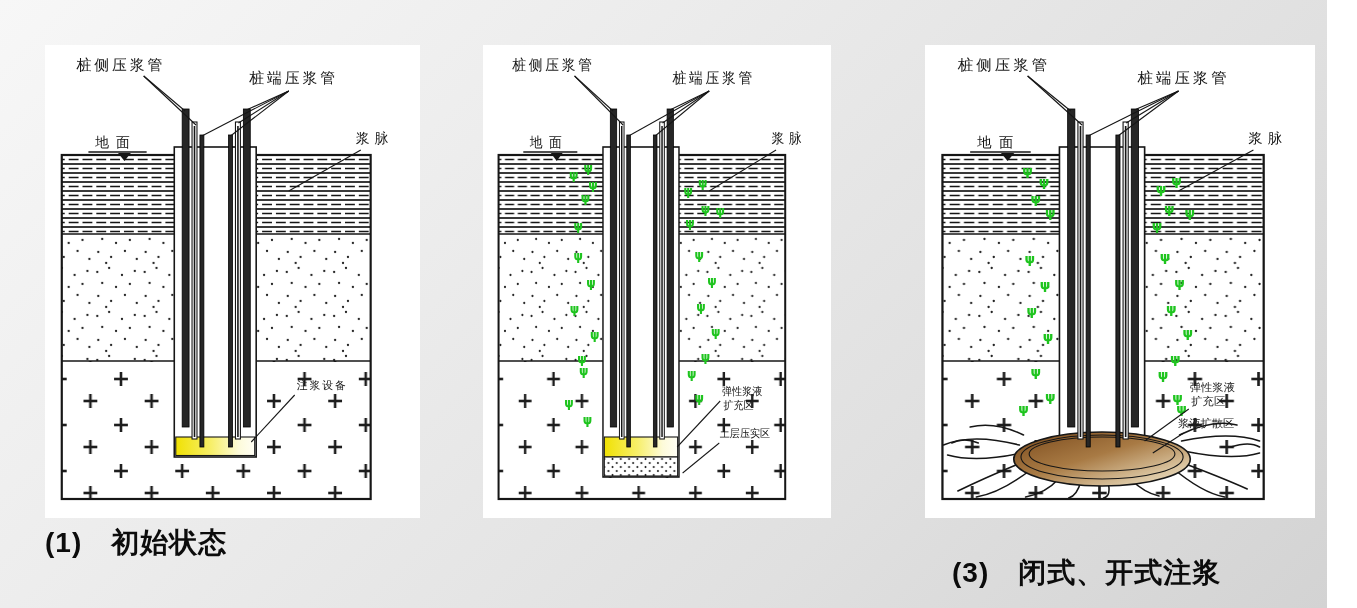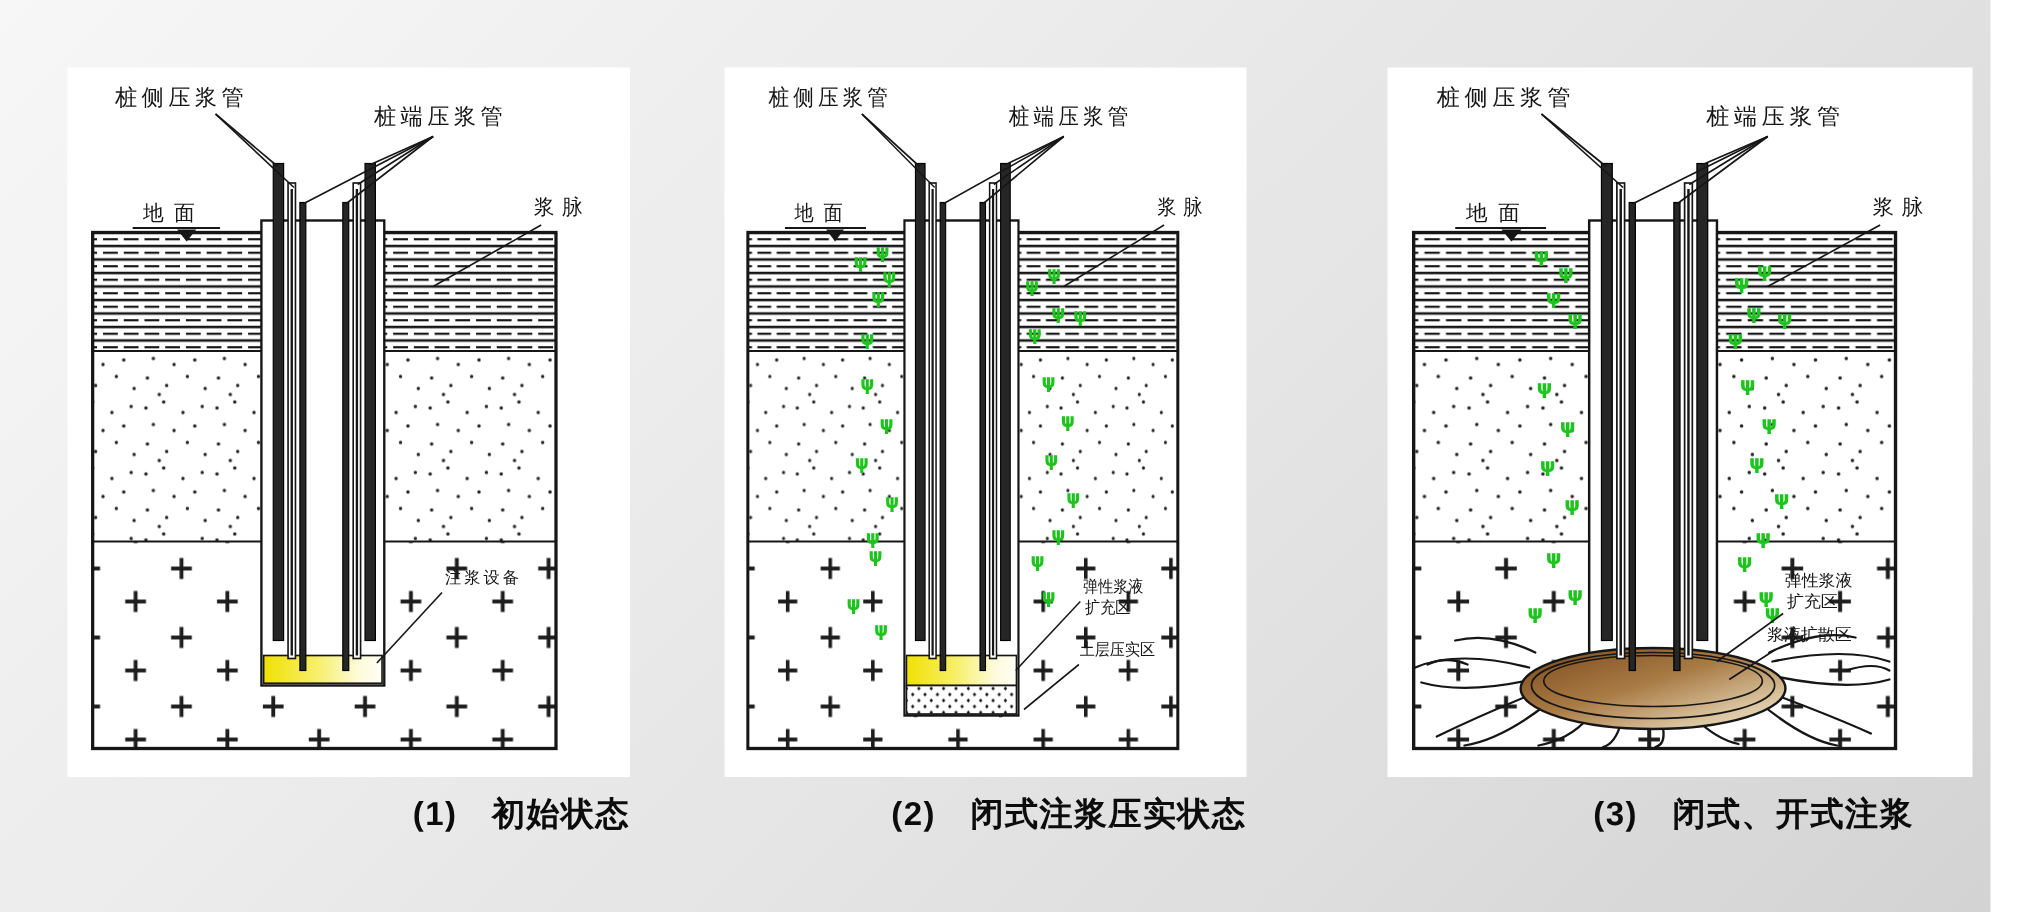--- a/index.html
+++ b/index.html
@@ -12,26 +12,26 @@
   }
   .panel{
     position:absolute;top:45px;height:473px;background:#ffffff;
   }
   #panel0{left:45px;width:375px;}
   #panel1{left:483px;width:348px;}
   #panel2{left:925px;width:390px;}
   .panel svg{width:100%;height:100%;display:block;}
   .caption{
     position:absolute;top:524px;height:38px;line-height:38px;
-    text-align:right;font-weight:bold;font-size:22px;color:#0c0c0c;
+    text-align:left;font-weight:bold;font-size:28px;color:#0c0c0c;
     font-family:"Liberation Sans",sans-serif;letter-spacing:1px;
   }
   #cap0{left:45px;width:375px;}
   #cap1{left:483px;width:348px;}
-  #cap2{left:886px;width:390px;}
+  #cap2{left:952px;width:390px;margin-top:30px;}
 </style>
 </head>
 <body>
 
 <div id="stage">
   <div class="panel" id="panel0">
     <svg id="svg0" viewBox="0 0 380 473" preserveAspectRatio="none">
         <defs>
           <pattern id="st0" width="14" height="9" patternUnits="userSpaceOnUse">
             <rect width="14" height="9" fill="#fff"></rect>
@@ -372,15 +372,14 @@
           <line x1="320" y1="105" x2="247" y2="146" stroke="#161616" stroke-width="1.1"></line>
           <text x="280" y="346" font-size="11" fill="#161616" text-anchor="middle" font-family="&quot;DejaVu Serif&quot;,&quot;DejaVu Sans&quot;,serif">弹性浆液</text>
           <text x="276" y="360" font-size="11" fill="#161616" text-anchor="middle" font-family="&quot;DejaVu Serif&quot;,&quot;DejaVu Sans&quot;,serif">扩充区</text>
           <line x1="257" y1="364" x2="214" y2="396" stroke="#161616" stroke-width="1.1"></line>
           <text x="274" y="382" font-size="11" fill="#161616" text-anchor="middle" font-family="&quot;DejaVu Serif&quot;,&quot;DejaVu Sans&quot;,serif">浆液扩散区</text>
           <line x1="252" y1="388" x2="222" y2="408" stroke="#161616" stroke-width="1.1"></line>
         </g>
       </svg>
   </div>
   <div class="caption" id="cap0">(1)　初始状态</div>
-  <div class="caption" id="cap1">(2)　闭式注浆压实状态</div>
   <div class="caption" id="cap2">(3)　闭式、开式注浆</div>
 </div>
 
 </body></html>

